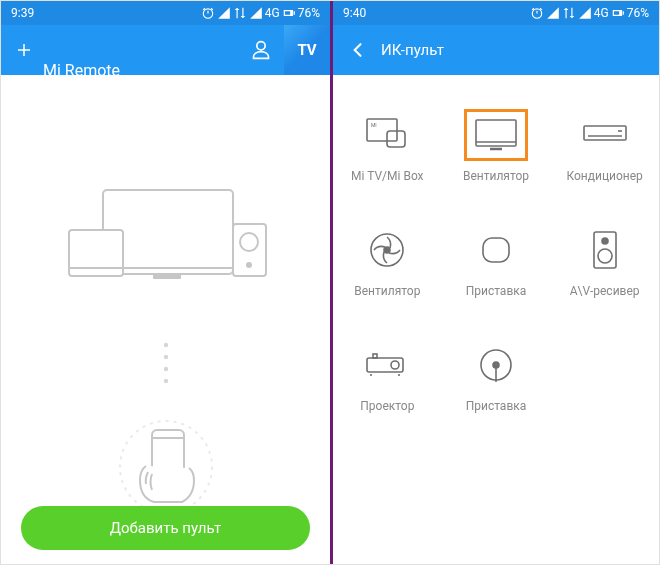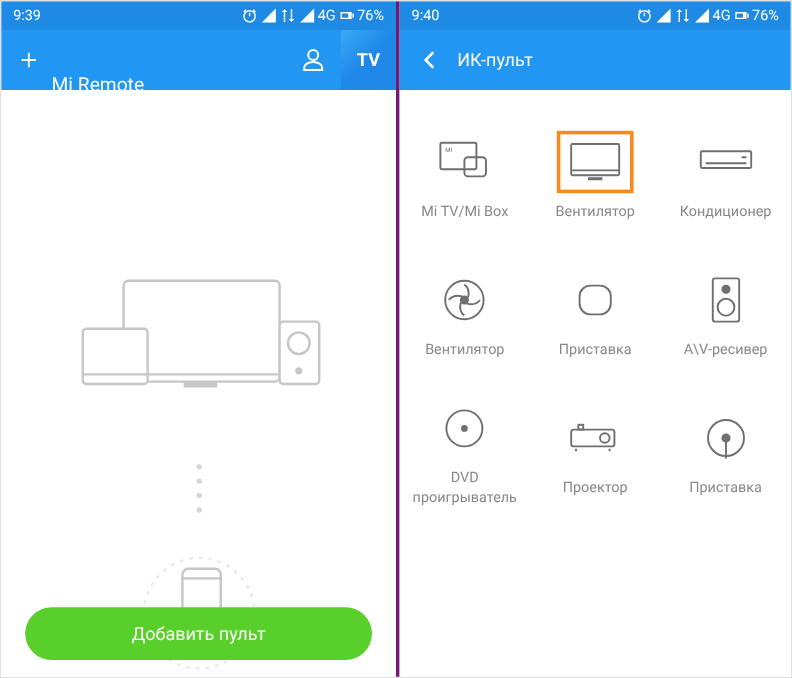--- a/index.html
+++ b/index.html
@@ -69,21 +69,21 @@
       font-weight: 700;
       color: #fff;
     }
 
     
     .left-body {
       flex: 1;
       display: flex;
       flex-direction: column;
       align-items: center;
-      justify-content: flex-end;
+      justify-content: center;
       padding-top: 60px;
       position: relative;
       text-decoration: underline;
     }
     .device-illustration { margin-bottom: 40px; }
     .connection-dots { margin-bottom: 22px; }
     .connection-dots circle { fill: #d6d6d6; }
     .hand-phone { }
 
     .add-btn {
@@ -324,29 +324,20 @@
       <div class="grid-icon-wrap">
         <svg width="26" height="40" viewBox="0 0 26 40">
             <rect x="2" y="2" width="22" height="36" rx="2"></rect>
             <circle cx="13" cy="11" r="3" fill="#6f6f6f"></circle>
             <circle cx="13" cy="26" r="7"></circle>
           </svg>
       </div>
       <span class="grid-label">A\V-ресивер</span>
     </div>
 
-    <div class="grid-item">
-      <div class="grid-icon-wrap">
-        <svg width="36" height="36" viewBox="0 0 36 36">
-            <circle cx="18" cy="18" r="15"></circle>
-            <circle cx="18" cy="18" r="2" fill="#6f6f6f"></circle>
-          </svg>
-      </div>
-      <span class="grid-label">DVD проигрыватель</span>
-    </div>
 
     <div class="grid-item">
       <div class="grid-icon-wrap">
         <svg width="44" height="26" viewBox="0 0 44 26">
             <rect x="2" y="6" width="36" height="14" rx="2"></rect>
             <circle cx="30" cy="13" r="4"></circle>
             <rect x="8" y="2" width="4" height="4"></rect>
             <line x1="6" y1="22" x2="6" y2="24"></line>
             <line x1="34" y1="22" x2="34" y2="24"></line>
           </svg>

